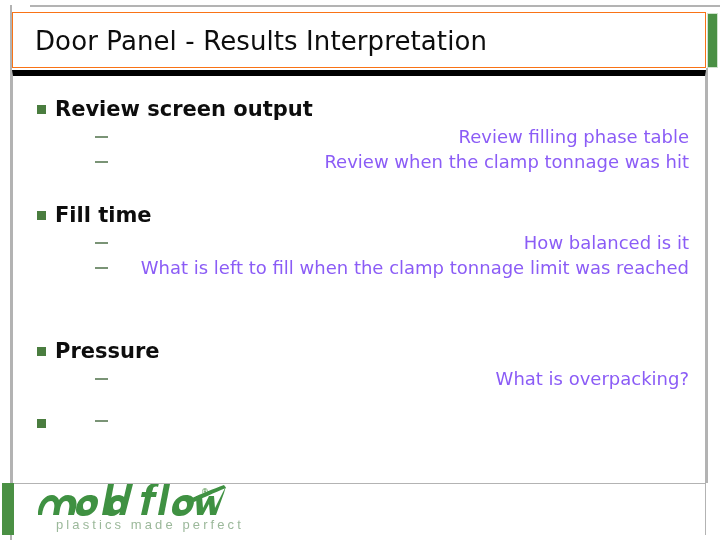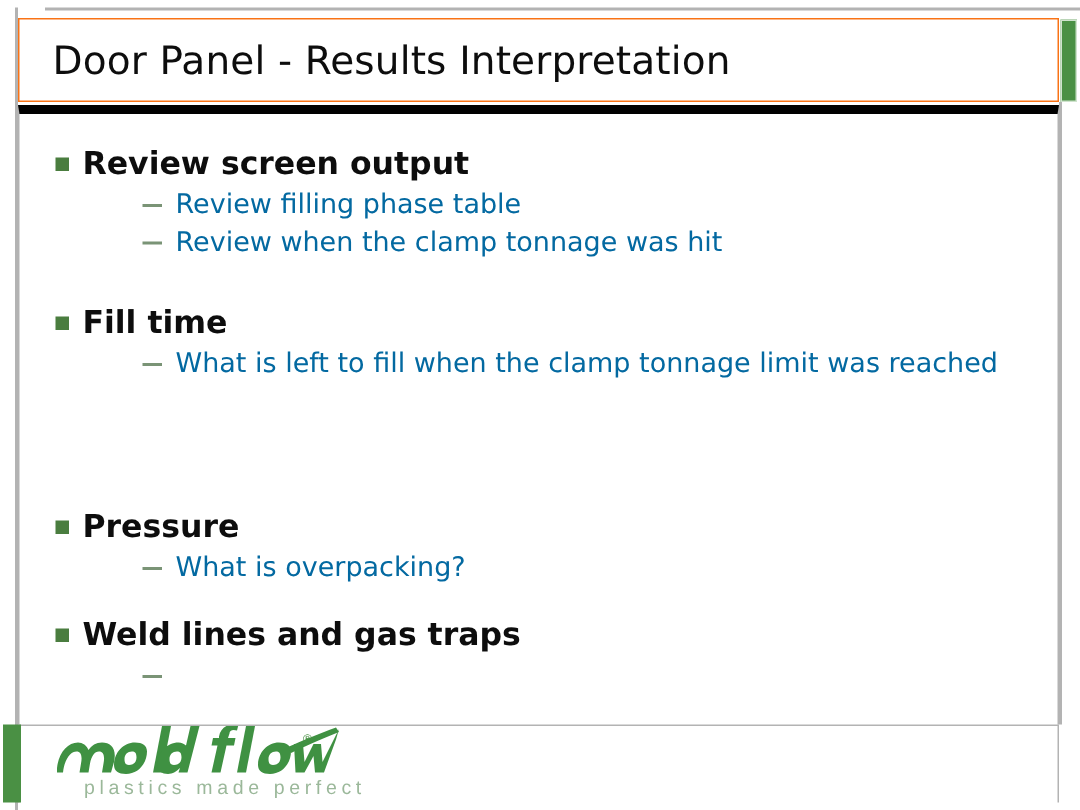--- a/index.html
+++ b/index.html
@@ -60,21 +60,22 @@
     font-size:21px;font-weight:bold;line-height:30px;
     display:block;
   }
   li.b1 > .sq{
     position:absolute;left:24px;top:11px;width:9px;height:9px;background:#4a7d3f;
   }
   ul.lvl2{list-style:none;margin:0;padding:0;}
   li.b2{
     position:relative;
     padding:0 18px 0 62px;
-    color:#0369a1;
+    color:#8b5cf6;
+    text-align:right;
   }
   li.b2 > .b2-label{
     font-size:18px;line-height:25px;display:block;
   }
   li.b2 > .dash{
     position:absolute;left:40px;top:12px;width:13px;height:2px;background:#7a9476;
   }
   .sec-1{position:absolute;left:0;top:18px;width:694px;}
   .sec-2{position:absolute;left:0;top:124px;width:694px;}
   .sec-3{position:absolute;left:0;top:260px;width:694px;}
@@ -132,20 +133,24 @@
       </div>
 
       <div class="sec-2">
         <ul class="lvl1">
           <li class="b1">
             <span class="sq"></span>
             <span class="b1-label">Fill time</span>
             <ul class="lvl2">
               <li class="b2">
                 <span class="dash"></span>
+                <span class="b2-label">How balanced is it</span>
+              </li>
+              <li class="b2">
+                <span class="dash"></span>
                 <span class="b2-label">What is left to fill when the clamp tonnage limit was reached</span>
               </li>
             </ul>
           </li>
         </ul>
       </div>
 
       <div class="sec-3">
         <ul class="lvl1">
           <li class="b1">
@@ -158,21 +163,20 @@
               </li>
             </ul>
           </li>
         </ul>
       </div>
 
       <div class="sec-4">
         <ul class="lvl1">
           <li class="b1">
             <span class="sq"></span>
-            <span class="b1-label">Weld lines and gas traps</span>
             <ul class="lvl2">
               <li class="b2">
                 <span class="dash"></span>
               </li>
             </ul>
           </li>
         </ul>
       </div>
 
     </div>

